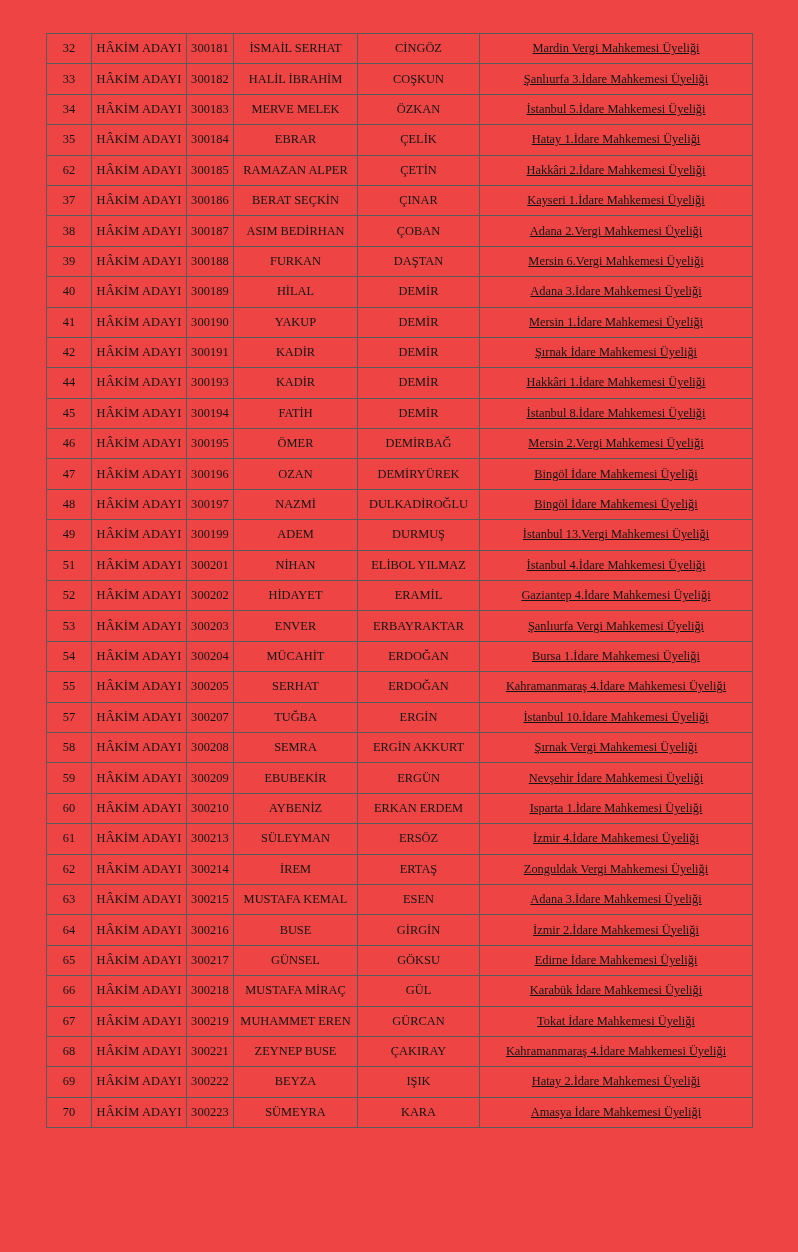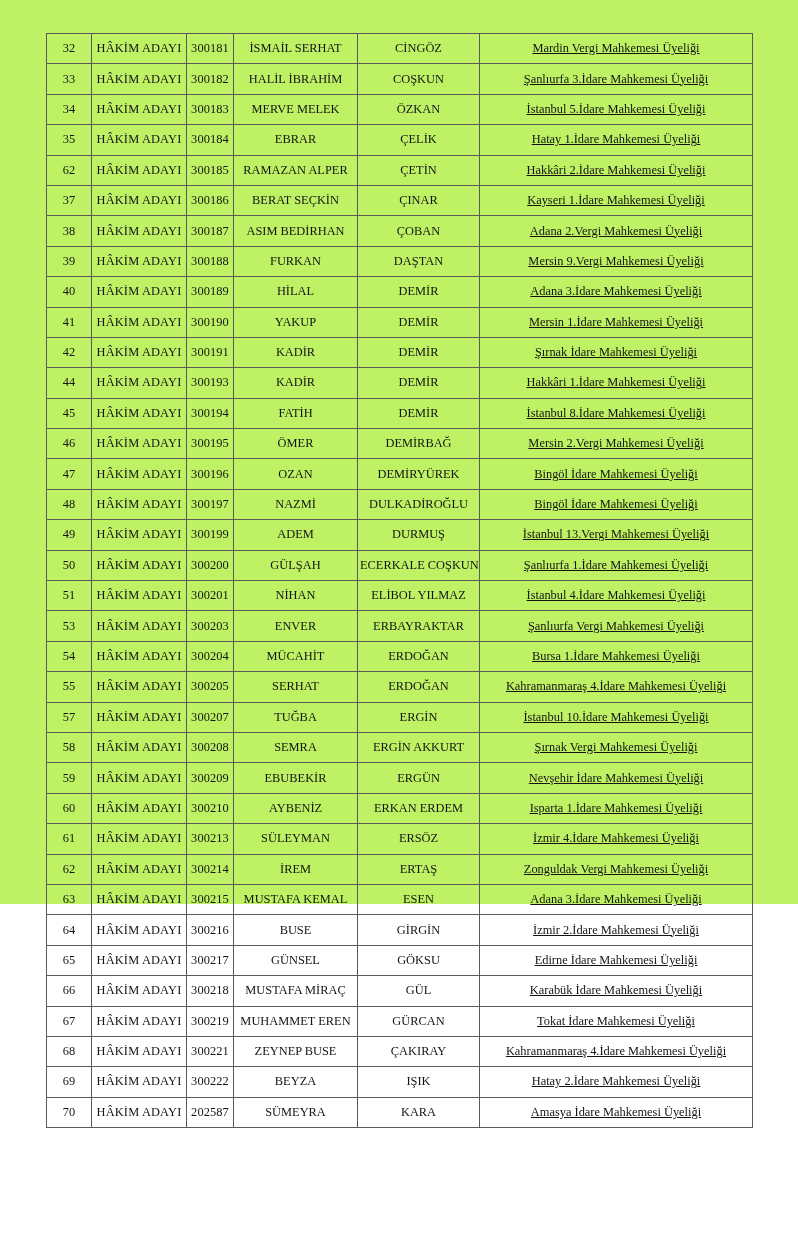--- a/index.html
+++ b/index.html
@@ -11,22 +11,22 @@
   body {
     width: 798px;
     height: 1252px;
     font-family: "Liberation Serif", "DejaVu Serif", serif;
     color: #000000;
     overflow: hidden;
   }
   .page {
     position: relative;
     width: 798px;
-    height: 904px;
-    background: #bef264;
+    height: 1252px;
+    background: #ef4444;
     box-sizing: border-box;
   }
   .table-wrap {
     position: absolute;
     left: 46px;
     top: 33px;
     width: 706px;
   }
   table.roster {
     border-collapse: collapse;
@@ -131,21 +131,21 @@
             <td class="cell-ad">ASIM BEDİRHAN</td>
             <td class="cell-soyad">ÇOBAN</td>
             <td class="cell-gorev">Adana 2.Vergi Mahkemesi Üyeliği</td>
           </tr>
           <tr>
             <td class="cell-no">39</td>
             <td class="cell-title">HÂKİM ADAYI</td>
             <td class="cell-sicil">300188</td>
             <td class="cell-ad">FURKAN</td>
             <td class="cell-soyad">DAŞTAN</td>
-            <td class="cell-gorev">Mersin 9.Vergi Mahkemesi Üyeliği</td>
+            <td class="cell-gorev">Mersin 6.Vergi Mahkemesi Üyeliği</td>
           </tr>
           <tr>
             <td class="cell-no">40</td>
             <td class="cell-title">HÂKİM ADAYI</td>
             <td class="cell-sicil">300189</td>
             <td class="cell-ad">HİLAL</td>
             <td class="cell-soyad">DEMİR</td>
             <td class="cell-gorev">Adana 3.İdare Mahkemesi Üyeliği</td>
           </tr>
           <tr>
@@ -206,36 +206,36 @@
           </tr>
           <tr>
             <td class="cell-no">49</td>
             <td class="cell-title">HÂKİM ADAYI</td>
             <td class="cell-sicil">300199</td>
             <td class="cell-ad">ADEM</td>
             <td class="cell-soyad">DURMUŞ</td>
             <td class="cell-gorev">İstanbul 13.Vergi Mahkemesi Üyeliği</td>
           </tr>
           <tr>
-            <td class="cell-no">50</td>
-            <td class="cell-title">HÂKİM ADAYI</td>
-            <td class="cell-sicil">300200</td>
-            <td class="cell-ad">GÜLŞAH</td>
-            <td class="cell-soyad">ECERKALE COŞKUN</td>
-            <td class="cell-gorev">Şanlıurfa 1.İdare Mahkemesi Üyeliği</td>
-          </tr>
-          <tr>
             <td class="cell-no">51</td>
             <td class="cell-title">HÂKİM ADAYI</td>
             <td class="cell-sicil">300201</td>
             <td class="cell-ad">NİHAN</td>
             <td class="cell-soyad">ELİBOL YILMAZ</td>
             <td class="cell-gorev">İstanbul 4.İdare Mahkemesi Üyeliği</td>
           </tr>
           <tr>
+            <td class="cell-no">52</td>
+            <td class="cell-title">HÂKİM ADAYI</td>
+            <td class="cell-sicil">300202</td>
+            <td class="cell-ad">HİDAYET</td>
+            <td class="cell-soyad">ERAMİL</td>
+            <td class="cell-gorev">Gaziantep 4.İdare Mahkemesi Üyeliği</td>
+          </tr>
+          <tr>
             <td class="cell-no">53</td>
             <td class="cell-title">HÂKİM ADAYI</td>
             <td class="cell-sicil">300203</td>
             <td class="cell-ad">ENVER</td>
             <td class="cell-soyad">ERBAYRAKTAR</td>
             <td class="cell-gorev">Şanlıurfa Vergi Mahkemesi Üyeliği</td>
           </tr>
           <tr>
             <td class="cell-no">54</td>
             <td class="cell-title">HÂKİM ADAYI</td>
@@ -352,21 +352,21 @@
             <td class="cell-no">69</td>
             <td class="cell-title">HÂKİM ADAYI</td>
             <td class="cell-sicil">300222</td>
             <td class="cell-ad">BEYZA</td>
             <td class="cell-soyad">IŞIK</td>
             <td class="cell-gorev">Hatay 2.İdare Mahkemesi Üyeliği</td>
           </tr>
           <tr>
             <td class="cell-no">70</td>
             <td class="cell-title">HÂKİM ADAYI</td>
-            <td class="cell-sicil">202587</td>
+            <td class="cell-sicil">300223</td>
             <td class="cell-ad">SÜMEYRA</td>
             <td class="cell-soyad">KARA</td>
             <td class="cell-gorev">Amasya İdare Mahkemesi Üyeliği</td>
           </tr>
         </tbody>
     </table>
   </div>
 </div>
 
 </body></html>

